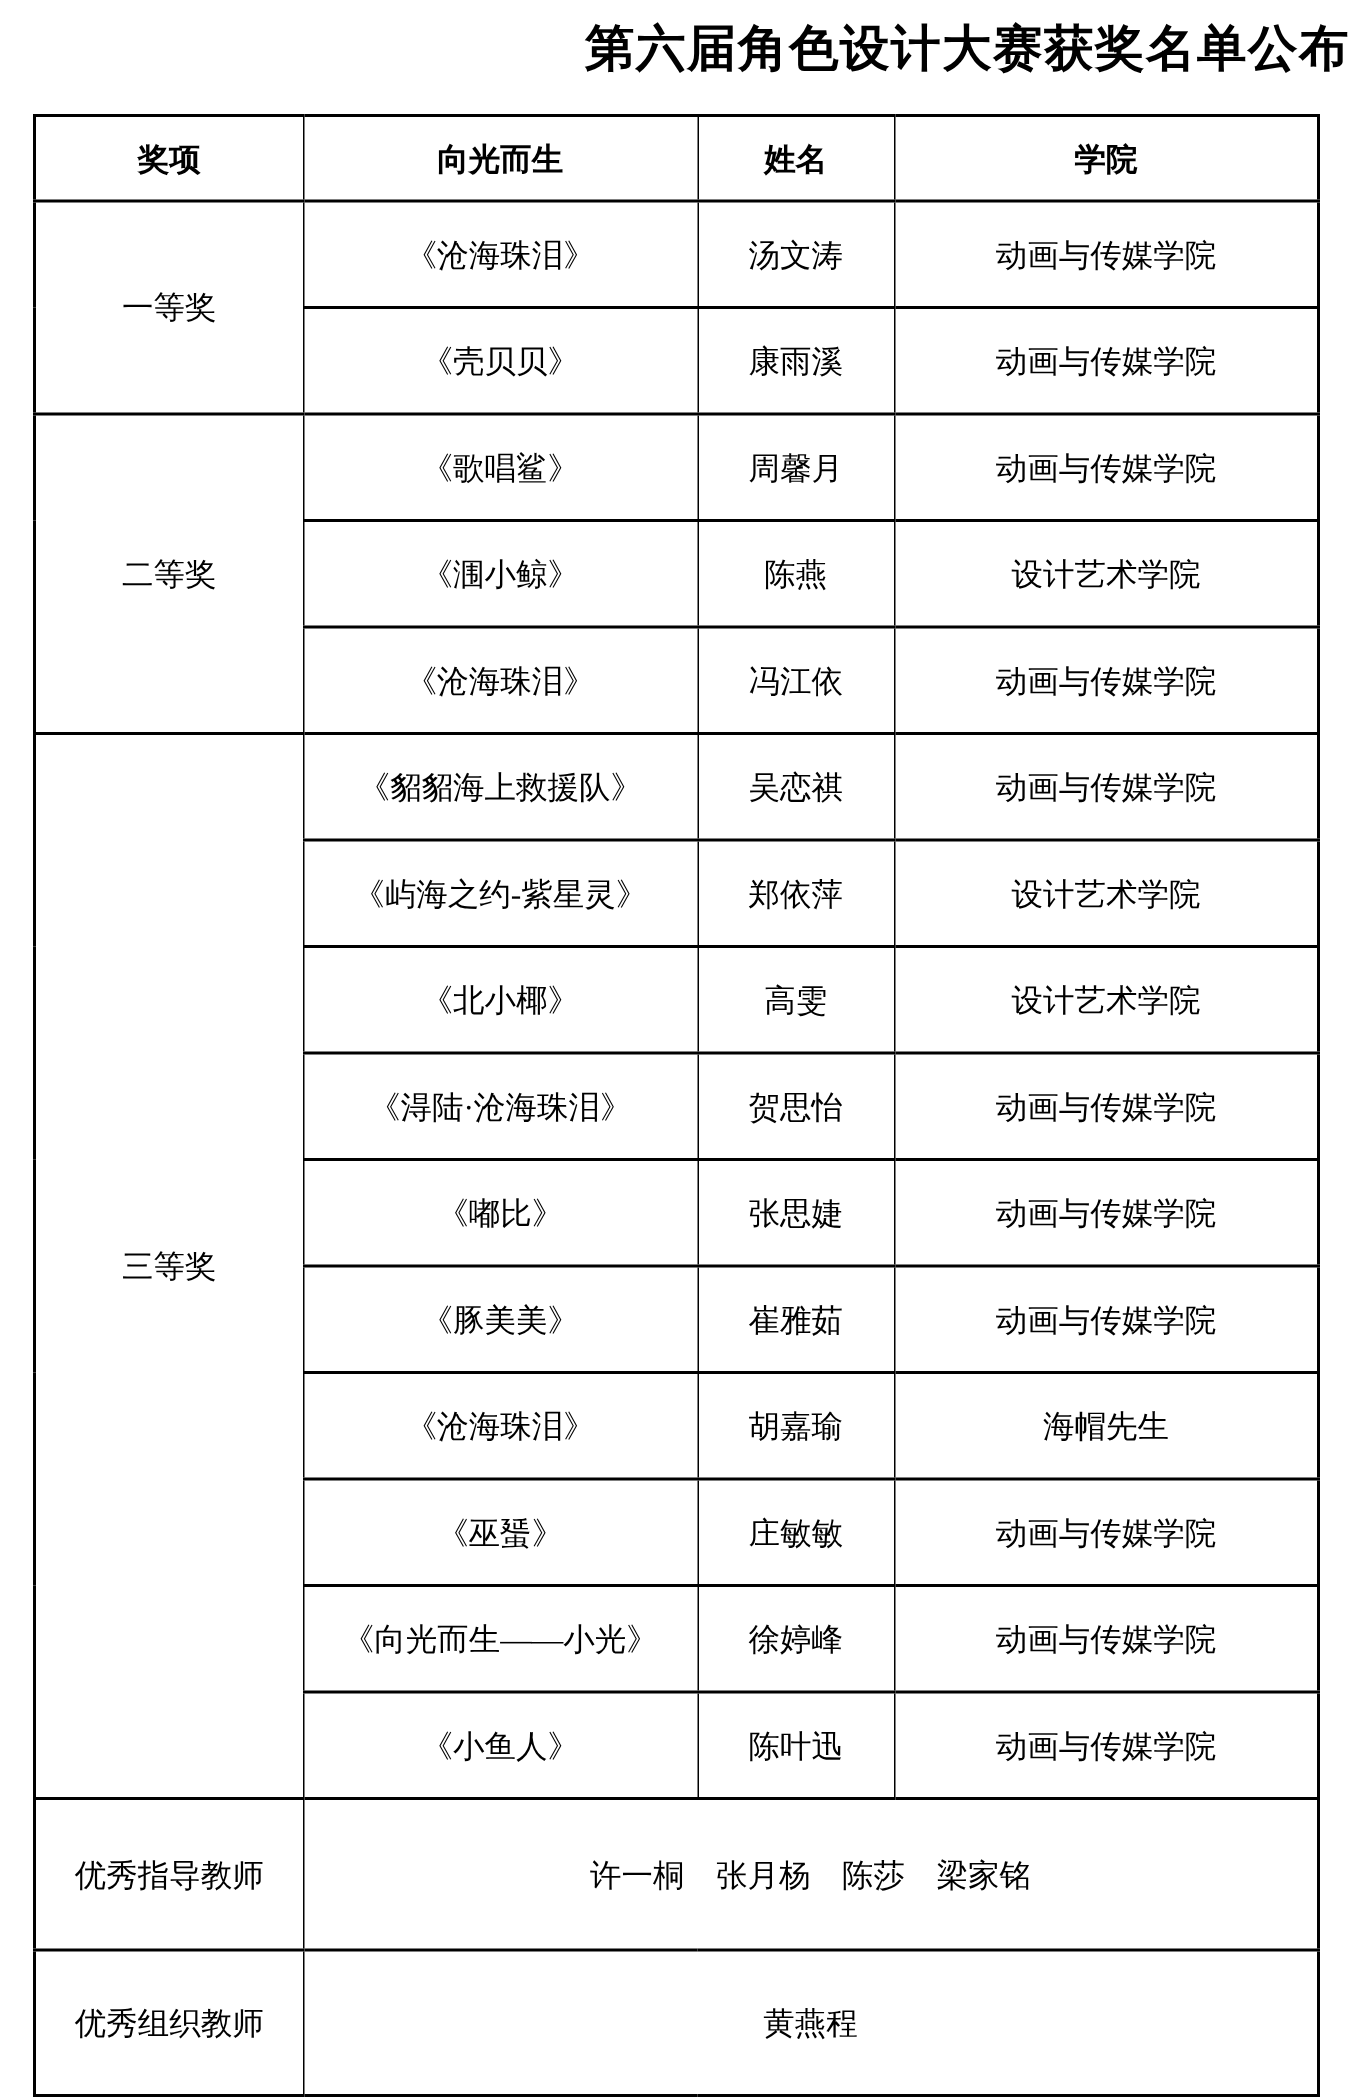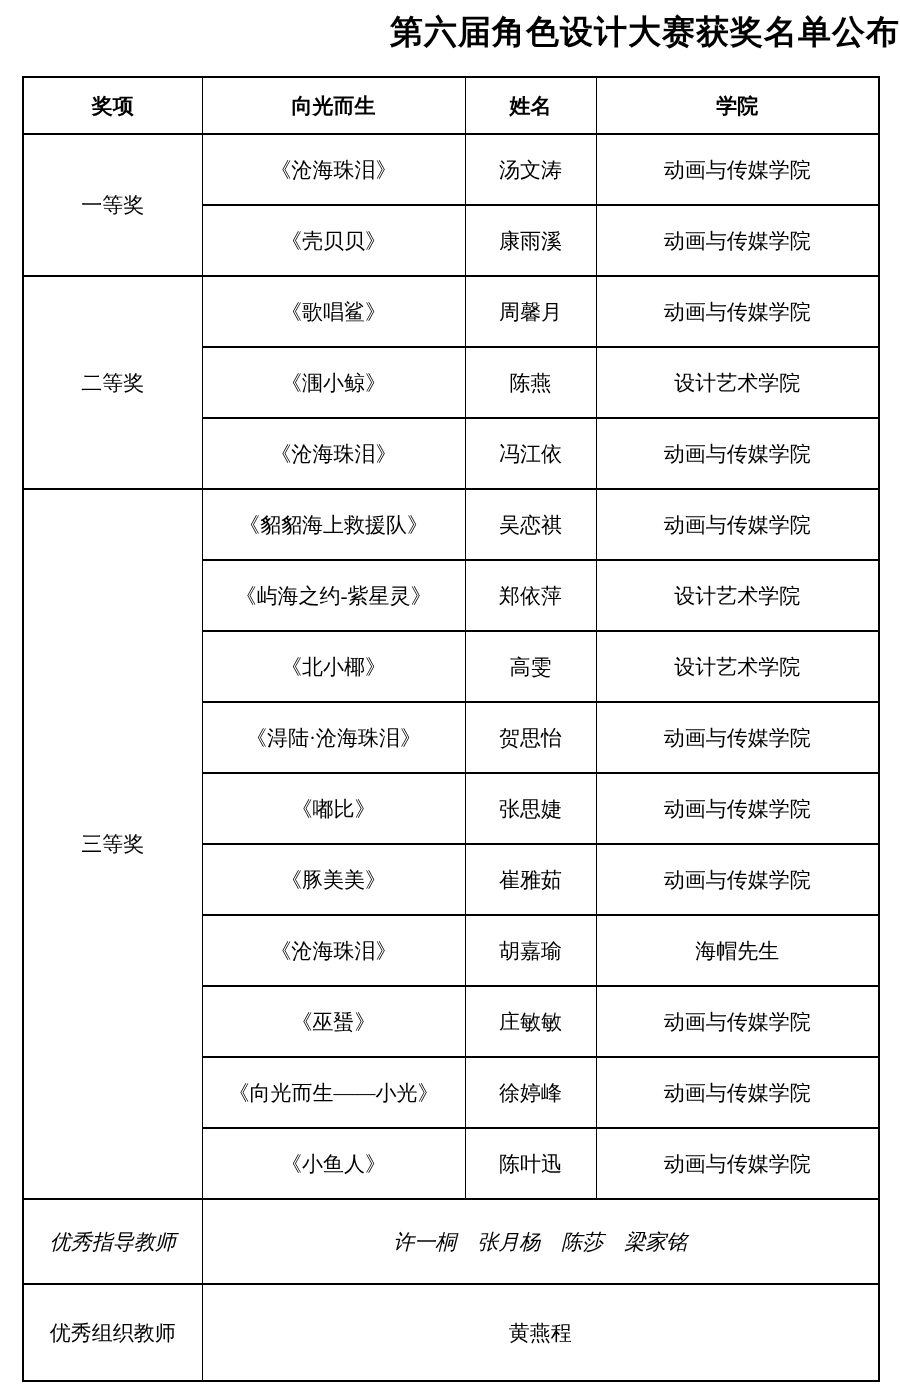--- a/index.html
+++ b/index.html
@@ -42,21 +42,21 @@
     vertical-align: middle;
     font-size: 21px;
     padding: 0 4px;
     overflow: hidden;
     font-weight: normal;
   }
   table.awards th { font-weight: bold; }
   td.award-label { font-weight: bold; }
   tr.hdr  { height: 57px; }
   tr.row  { height: 71px; }
-  tr.sp1  { height: 85px; font-style: italic; }
+  tr.sp1  { height: 101px; }
   tr.sp2  { height: 97px; }
 </style>
 </head>
 <body>
 
 <div class="page-title">第六届角色设计大赛获奖名单公布</div>
 
 <table class="awards">
   <colgroup>
     <col style="width:179px">

